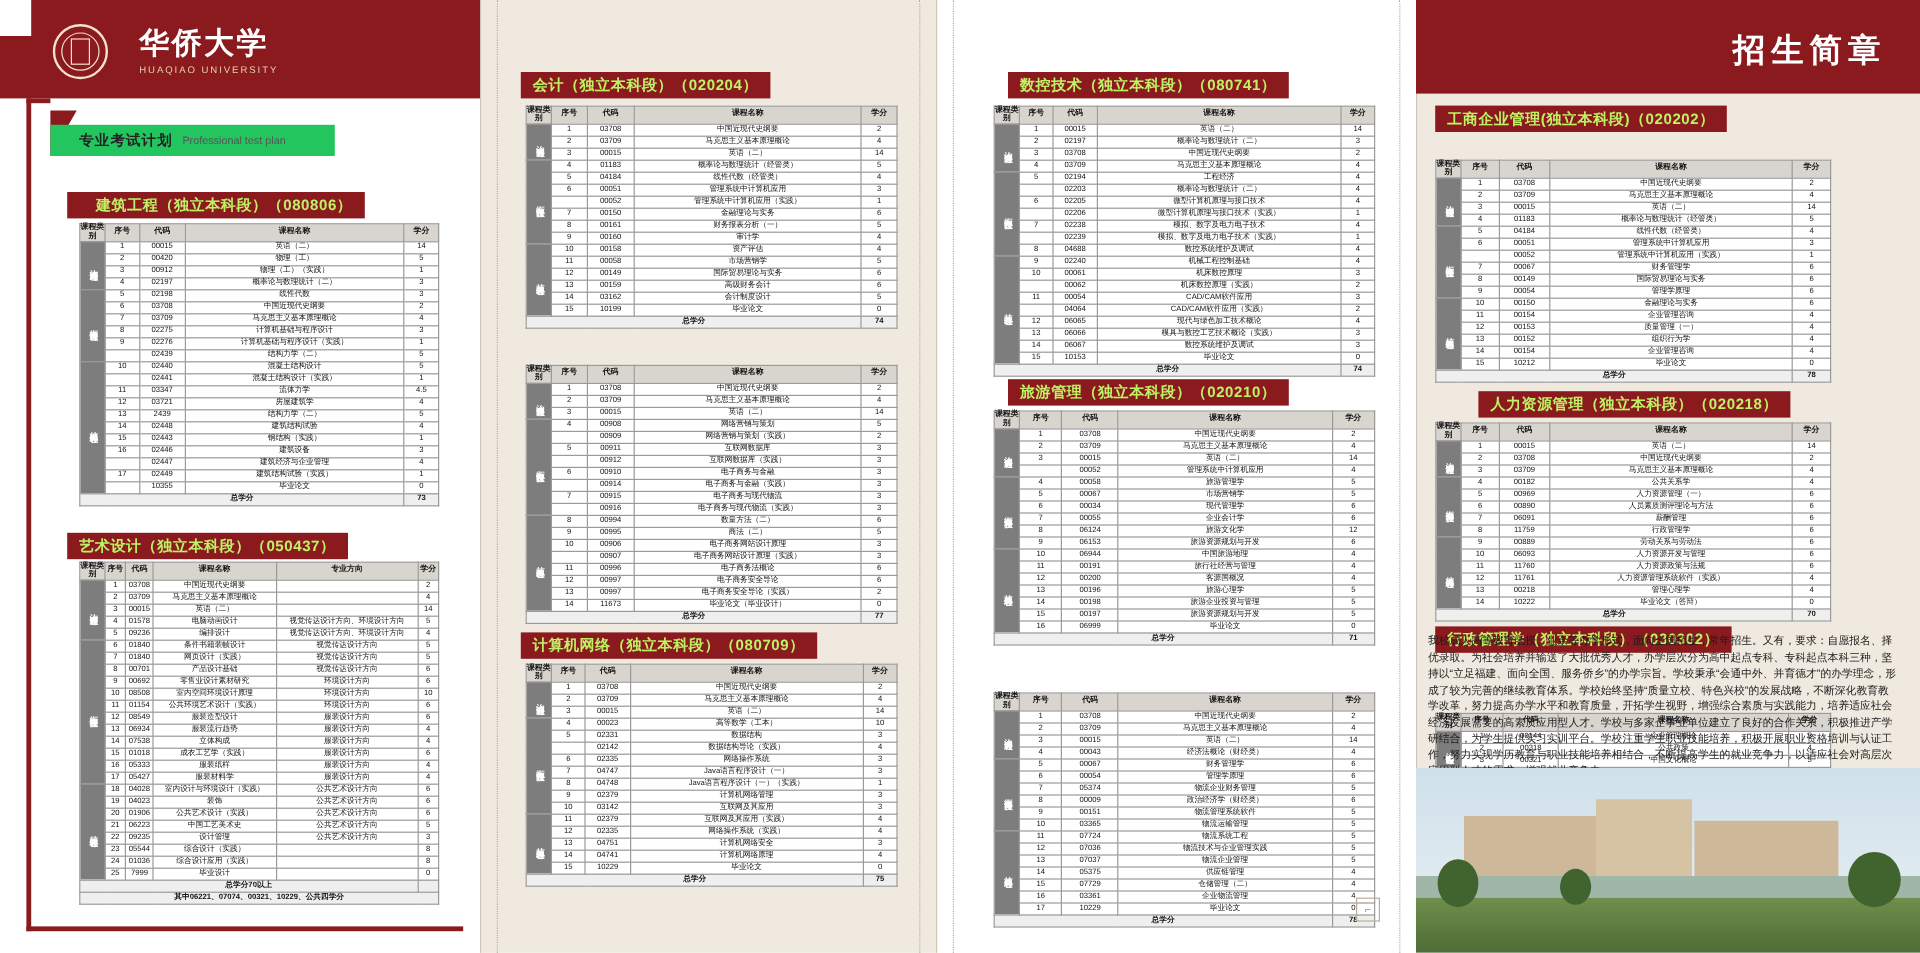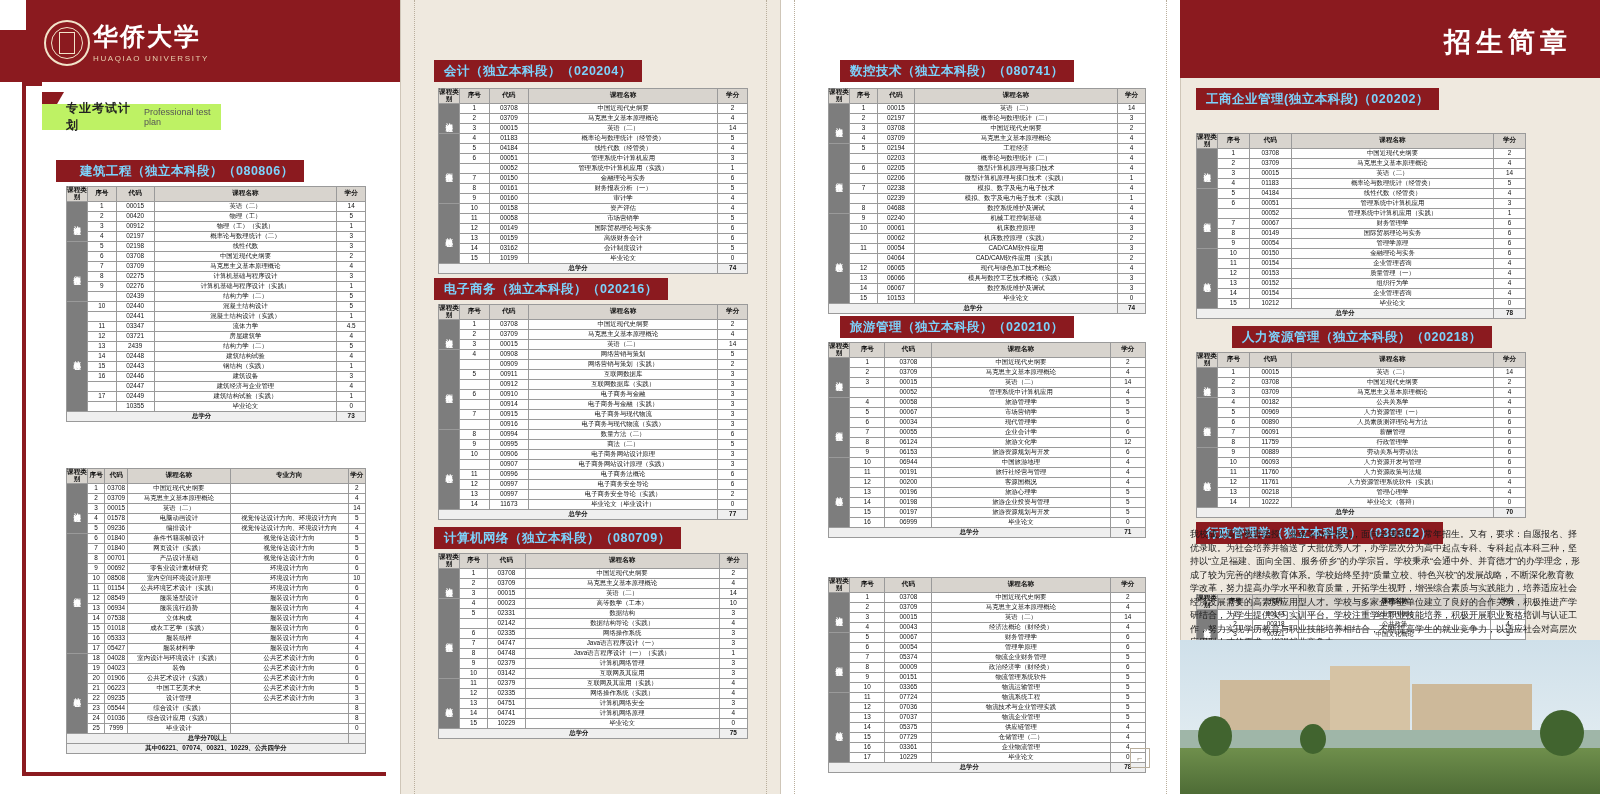--- a/index.html
+++ b/index.html
@@ -17,44 +17,44 @@
   .panel-mid2{position:absolute;left:780px;top:0;width:400px;height:794px;background:#ffffff;}
   .panel-right{position:absolute;left:1180px;top:0;width:420px;height:794px;background:#efe9df;}
   .fold{position:absolute;top:0;width:1px;height:794px;background:#cfc6b8;}
 
   
   .dots{position:absolute;top:0;width:0;height:794px;border-left:1px dotted #b9ae9c;}
 
   
   .topbar-left{position:absolute;left:0;top:0;width:400px;height:82px;background:#8b1a1f;}
   .topbar-left .notch{position:absolute;left:0;top:0;width:26px;height:30px;background:#ffffff;}
-  .logo-wrap{position:absolute;left:44px;top:20px;display:flex;align-items:center;gap:3px;}
+  .logo-wrap{position:absolute;left:44px;top:20px;display:flex;align-items:center;gap:26px;}
   .logo-seal{width:42px;height:42px;border-radius:50%;border:2px solid #f2e3c9;position:relative;}
   .logo-seal:before{content:"";position:absolute;inset:5px;border:1px solid #f2e3c9;border-radius:50%;}
   .logo-seal:after{content:"";position:absolute;left:13px;top:10px;width:14px;height:20px;border:1px solid #f2e3c9;}
   .logo-cn{color:#ffffff;font-size:25px;font-weight:bold;letter-spacing:2px;line-height:1;}
   .logo-en{color:#e7cfae;font-size:8px;letter-spacing:1.6px;margin-top:5px;}
 
   
   .topbar-right{position:absolute;left:1180px;top:0;width:420px;height:78px;background:#8b1a1f;}
   .topbar-right .title{position:absolute;right:28px;top:24px;color:#ffffff;font-size:27px;font-weight:bold;letter-spacing:5px;}
 
   
   .left-frame{position:absolute;left:22px;top:82px;width:360px;height:690px;border-left:4px solid #8b1a1f;border-bottom:4px solid #8b1a1f;}
   .left-frame-top{position:absolute;left:22px;top:82px;width:20px;height:4px;background:#8b1a1f;}
 
   
-  .plan-banner{position:absolute;left:42px;top:104px;width:179px;height:26px;background:#bef264;display:flex;align-items:center;padding-left:24px;box-sizing:border-box;}
+  .plan-banner{position:absolute;left:42px;top:104px;width:237px;height:26px;background:#22c55e;display:flex;align-items:center;padding-left:24px;box-sizing:border-box;}
   .plan-banner .cn{font-size:12px;color:#222;font-weight:bold;letter-spacing:1px;}
   .plan-banner .en{font-size:9px;color:#555;margin-left:8px;}
   .plan-arrow{position:absolute;left:42px;top:92px;width:0;height:0;border-left:22px solid #8b1a1f;border-bottom:38px solid transparent;}
 
   
   .sec-title{
-    position:absolute;background:#8b1a1f;color:#7dd3fc;font-weight:bold;
+    position:absolute;background:#8b1a1f;color:#bef264;font-weight:bold;
     font-size:12.5px;letter-spacing:.5px;display:flex;align-items:center;
     padding:0 10px;height:22px;box-sizing:border-box;white-space:nowrap;
   }
 
   
   table.cz{border-collapse:collapse;position:absolute;background:#fff;}
   table.cz td,table.cz th{border:1px solid #9a9a9a;font-size:6.4px;line-height:1.05;padding:0;text-align:center;color:#111;height:9px;}
   table.cz thead td{background:#d8d4ce;font-weight:bold;font-size:6.6px;height:11px;}
   table.cz td.cat{background:#7d7d7d;color:#fff;font-size:7px;font-weight:bold;width:20px;letter-spacing:0;line-height:1.1;}
   table.cz td.name{text-align:center;}
@@ -110,22 +110,22 @@
 
   <div class="left-frame"></div>
   <div class="left-frame-top"></div>
   <div class="plan-arrow"></div>
   <div class="plan-banner">
     <span class="cn">专业考试计划</span>
     <span class="en">Professional test plan</span>
   </div>
 
   <div class="sec-title" style="left:56px;top:160px;padding-left:24px;">建筑工程（独立本科段）（080806）</div>
+  <div class="sec-title" style="left:56px;top:444px;">艺术设计（独立本科段）（050437）</div>
   <div class="sec-title" style="left:434px;top:60px;">会计（独立本科段）（020204）</div>
-  <div class="sec-title" style="left:434px;top:278px;">电子商务（独立本科段）（020216）</div>
   <div class="sec-title" style="left:434px;top:527px;">计算机网络（独立本科段）（080709）</div>
   <div class="sec-title" style="left:824px;top:60px;margin-left:16px;">数控技术（独立本科段）（080741）</div>
   <div class="sec-title" style="left:824px;top:316px;margin-left:16px;">旅游管理（独立本科段）（020210）</div>
   <div class="sec-title" style="left:1196px;top:88px;">工商企业管理(独立本科段)（020202）</div>
   <div class="sec-title" style="left:1232px;top:326px;">人力资源管理（独立本科段）（020218）</div>
   <div class="sec-title" style="left:1196px;top:522px;">行政管理学（独立本科段）（030302）</div>
 
   <table class="cz" id="t0" style="left:66px;top:186px;width:300px;">
       <thead>
         <tr>

